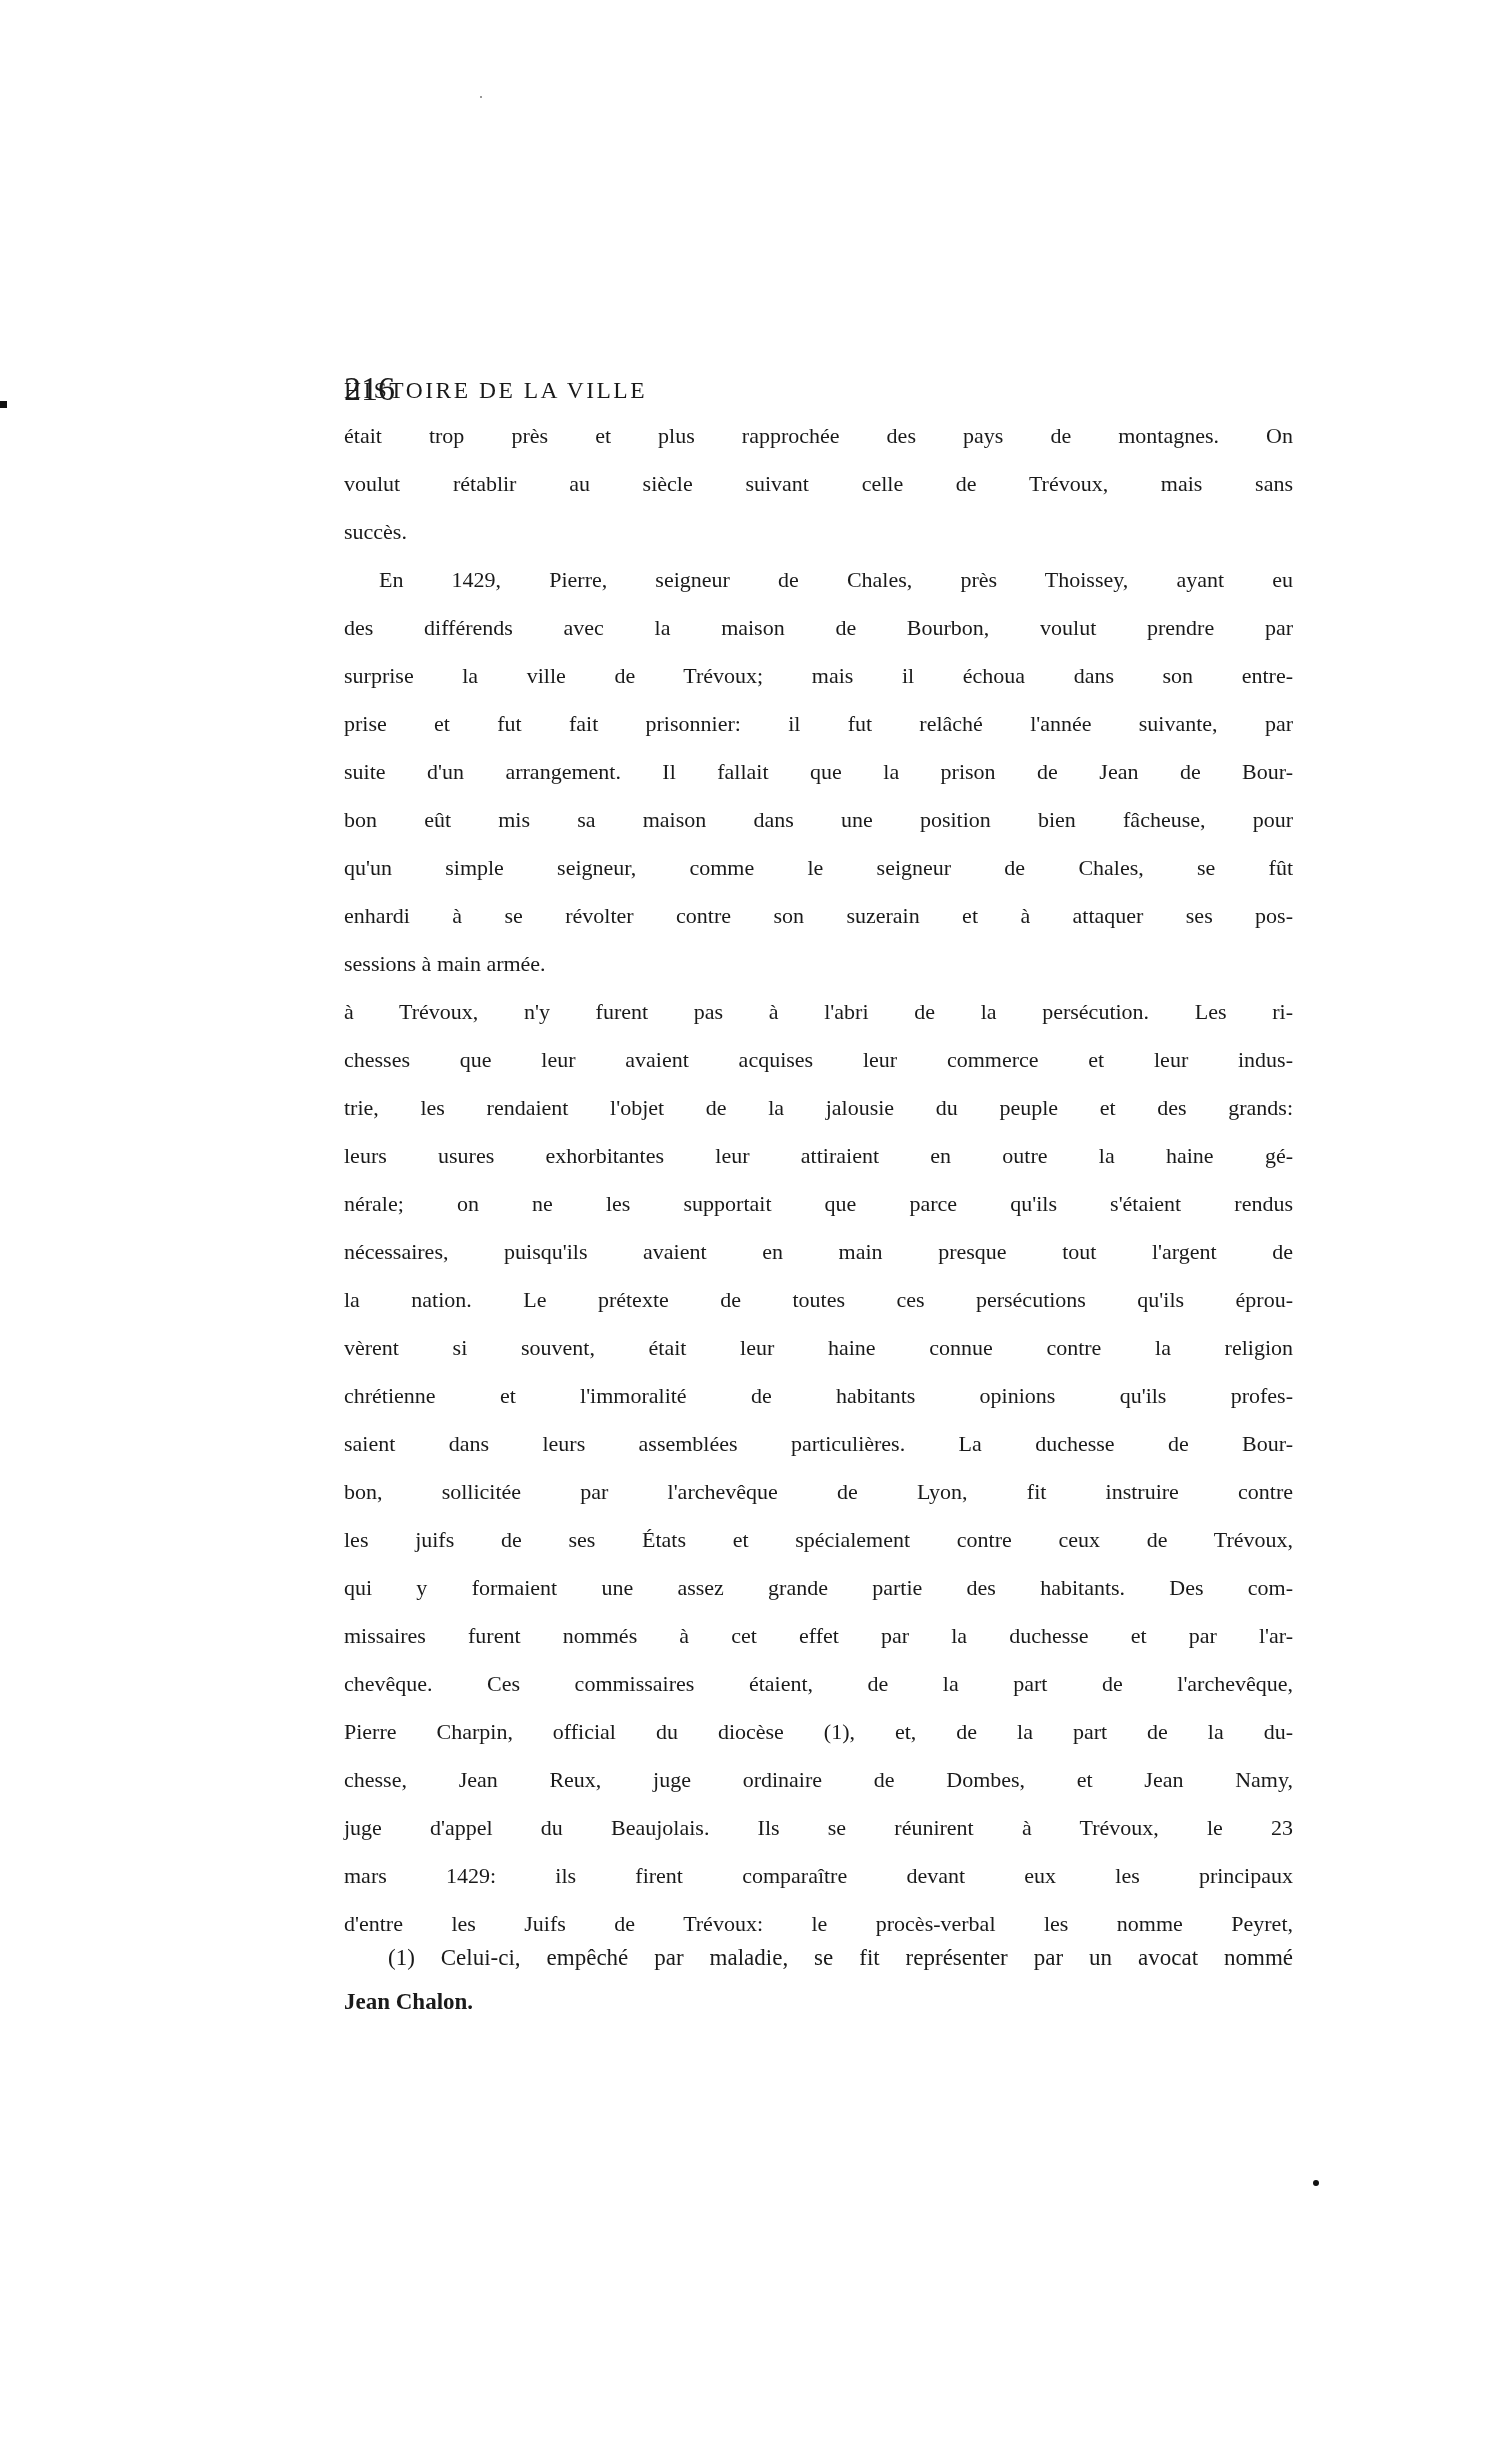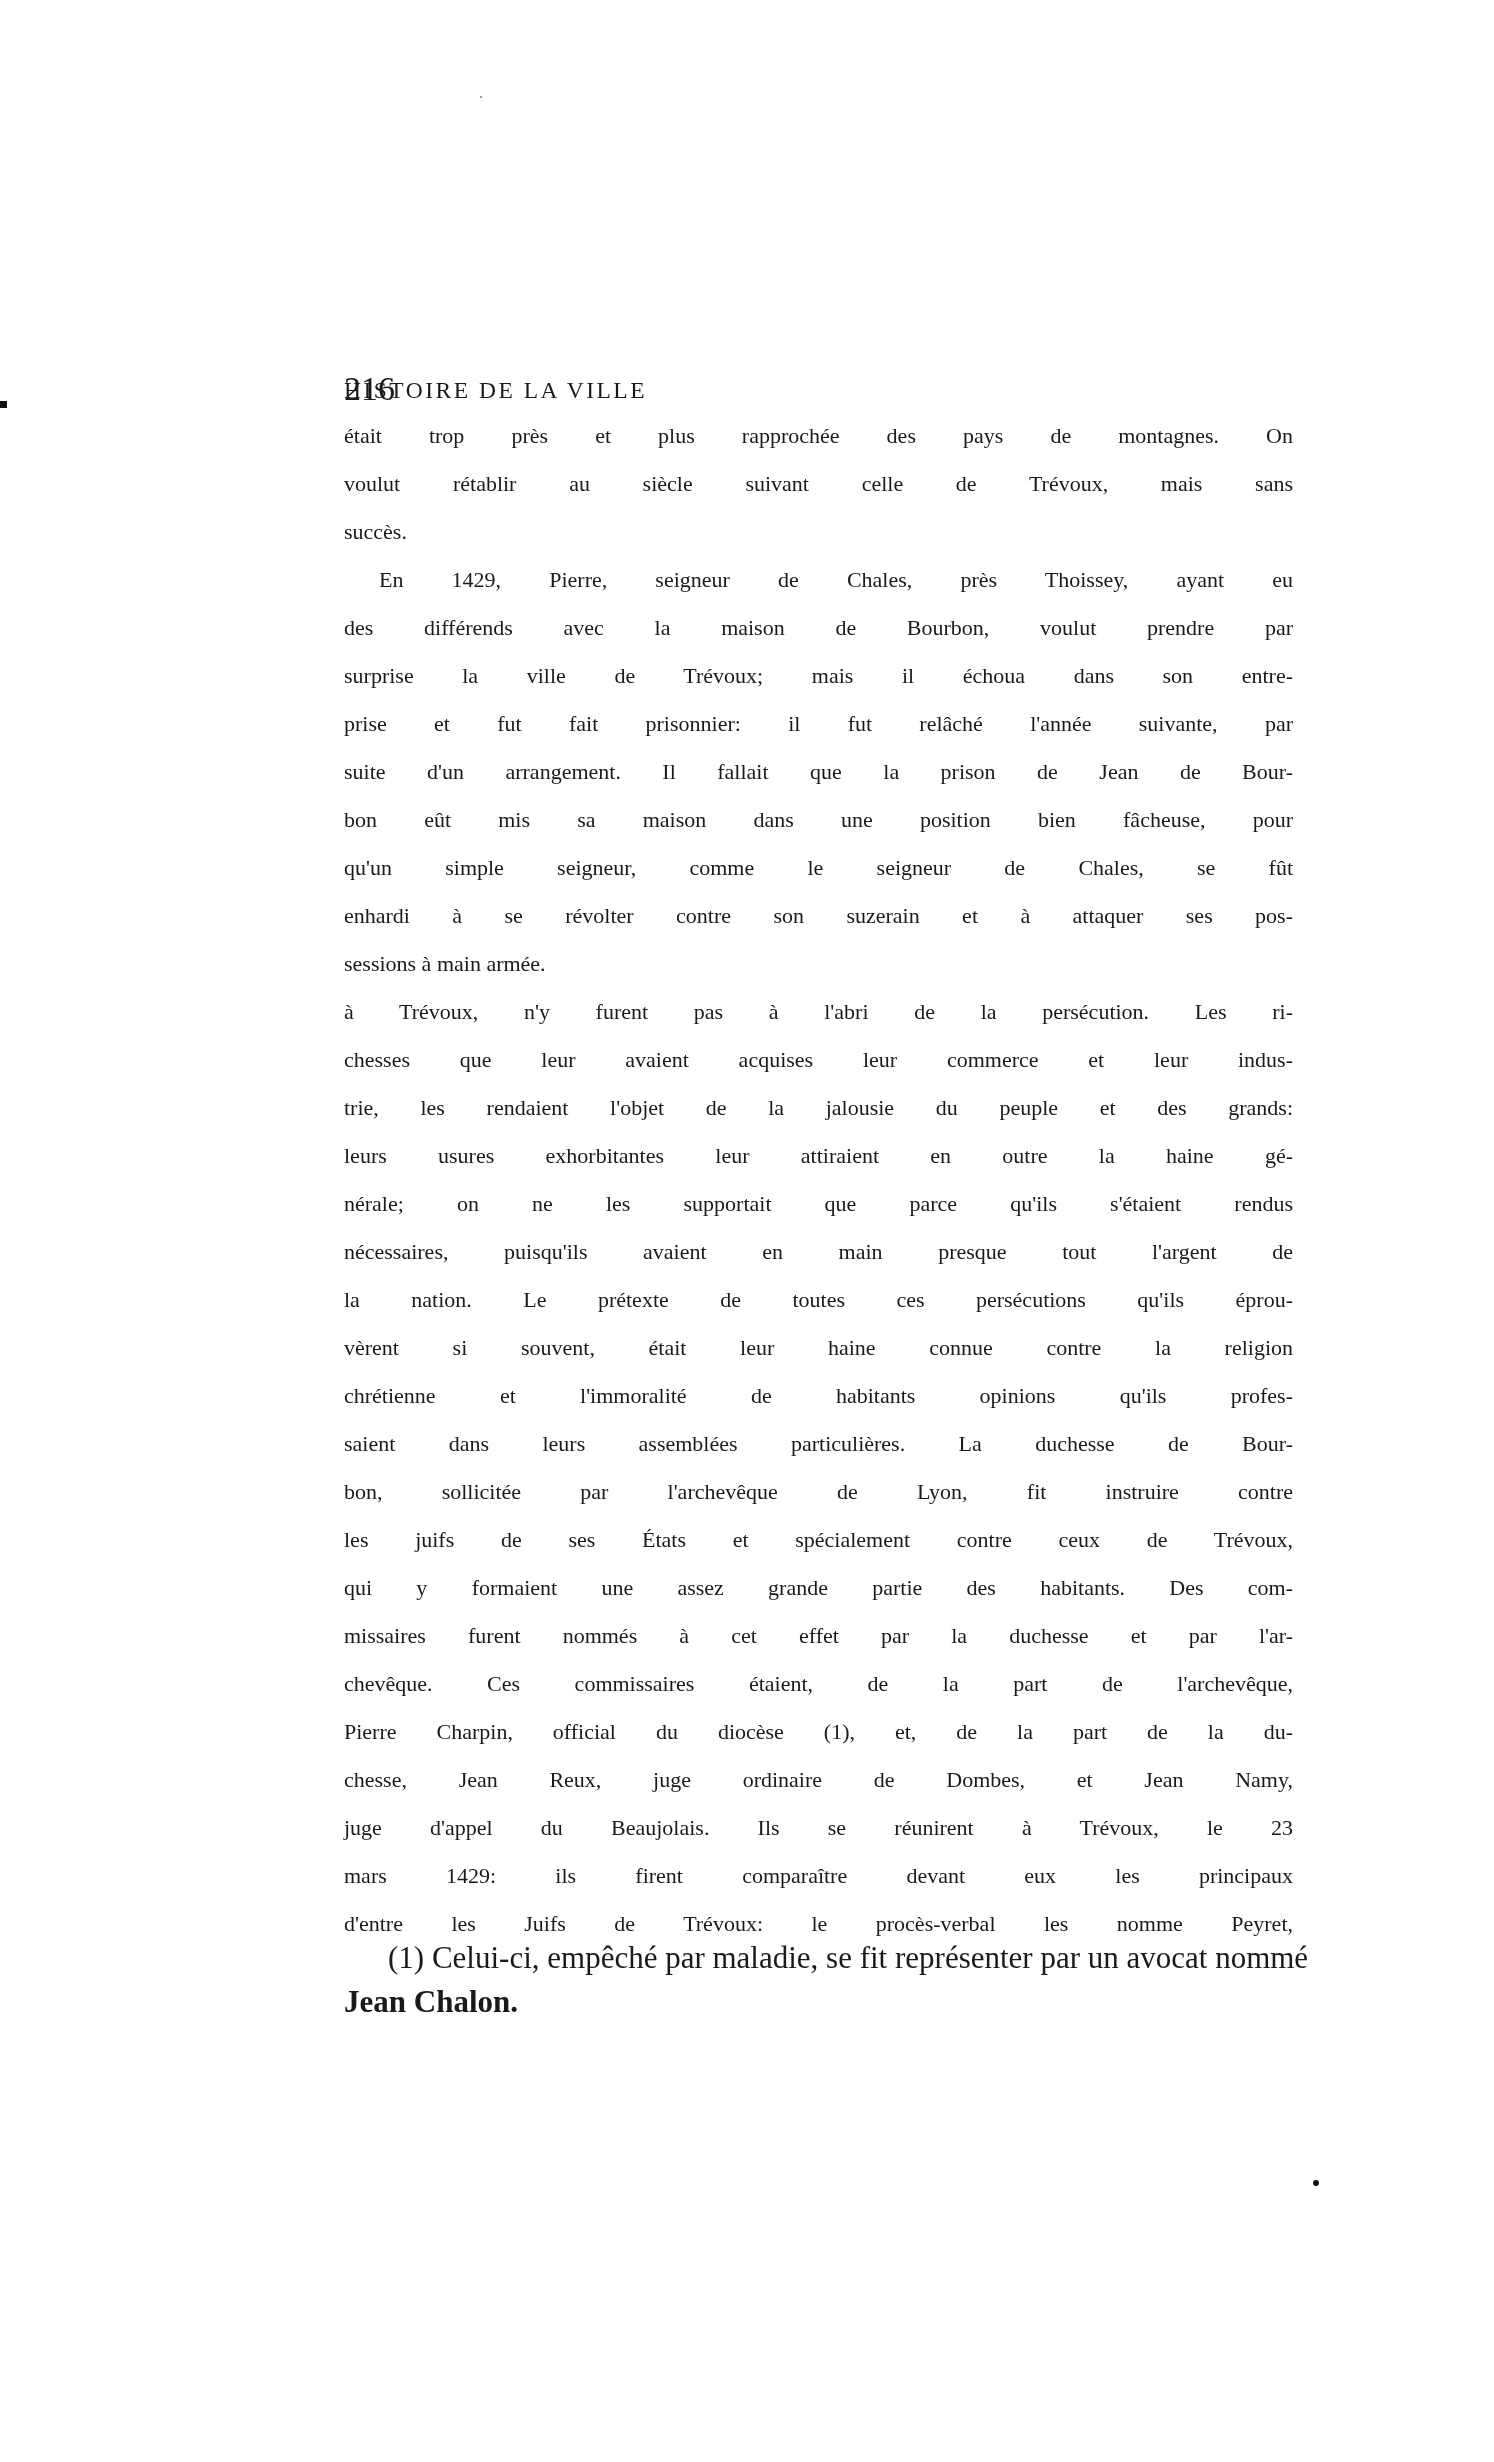--- a/index.html
+++ b/index.html
@@ -9,21 +9,21 @@
   .header { position:absolute; top:370px; left:344px; width:949px; height:42px; }
   .pageno { position:absolute; left:0; top:0; font-size:34px; }
   .running { position:absolute; left:0; right:0; top:6.7px; 
              font-size:23.5px; letter-spacing:2.5px; }
   .body { position:absolute; left:344px; top:412px; width:949px; }
   .line { display:block; font-size:22px; line-height:48px; height:48px;
           text-align:justify; text-align-last:justify; white-space:nowrap; }
   .line.last { text-align-last:left; }
   .line.indent { padding-left:35px; }
   .footnote { position:absolute; left:344px; top:1936px; width:949px; }
-  .fline { display:block; font-size:31px; line-height:44px; text-align:justify; text-align-last:justify; white-space:nowrap; }
+  .fline { display:block; font-size:23px; line-height:44px; text-align:justify; text-align-last:justify; white-space:nowrap; }
   .fline.indent { padding-left:44px; }
   .fline.last { text-align-last:left;font-weight:bold; }
   .mark-left { position:absolute; left:0; top:401px; width:6.7px; height:6.7px; background:#111; }
   .mark-right { position:absolute; left:1313px; top:2180px; width:5.9px; height:5.9px; border-radius:50%; background:#111; }
   .speck { position:absolute; left:480px; top:96px; width:1.7px; height:1.7px; background:#999; }
 </style>
 </head>
 <body>
 
 <div class="page">

